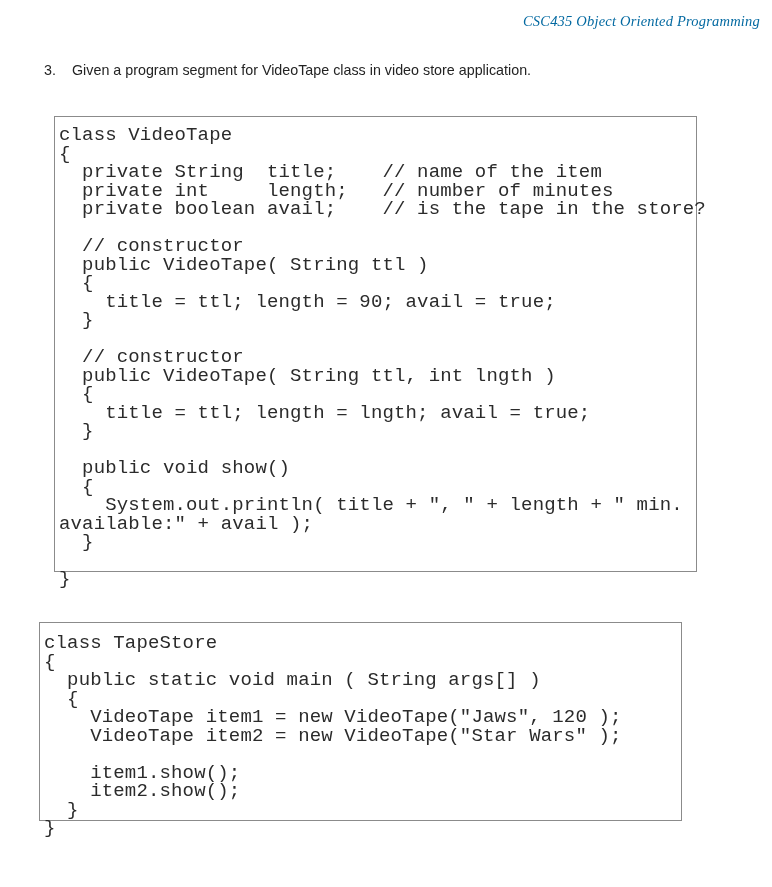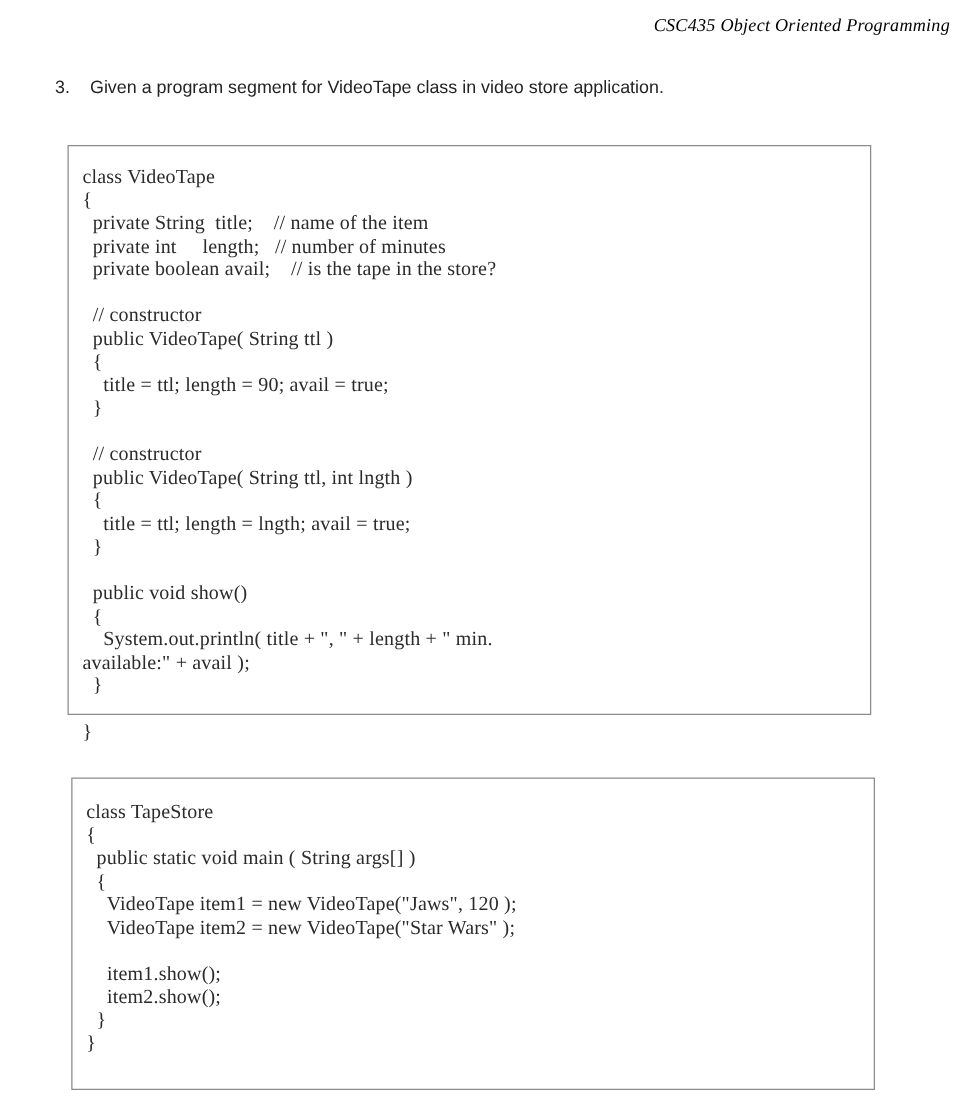--- a/index.html
+++ b/index.html
@@ -18,21 +18,21 @@
 
   
   .page-header {
     position: absolute;
     top: 13px;
     right: 12px;
     font-family: "Liberation Serif", serif;
     font-style: italic;
     font-size: 14.5px;
     letter-spacing: 0.2px;
-    color: #000000;
+    color: #0369a1;
     white-space: nowrap;
   }
 
   
   .question-row {
     position: absolute;
     top: 62px;
     left: 44px;
     display: flex;
     align-items: flex-start;
@@ -55,30 +55,30 @@
     border: 1px solid #8b8b8b;
     background: #ffffff;
   }
   #code-box-1 {
     left: 54px;
     top: 116px;
     width: 643px;
     height: 456px;
   }
   #code-box-2 {
-    left: 57px;
+    left: 39px;
     top: 622px;
     width: 643px;
-    height: 250px;
+    height: 199px;
   }
   .code-text {
-    margin: 7px;
+    margin: 0;
     padding: 9px 0 0 4px;
-    font-family: Liberation Serif, serif;
-    font-size: 16px;
+    font-family: Liberation Mono, monospace;
+    font-size: 19px;
     line-height: 18.5px;
     color: #2b2b2b;
     white-space: pre;
     letter-spacing: 0.15px;
   }
   #code-box-2 .code-text {
     padding-top: 11px;
   }
 </style>
 </head>

